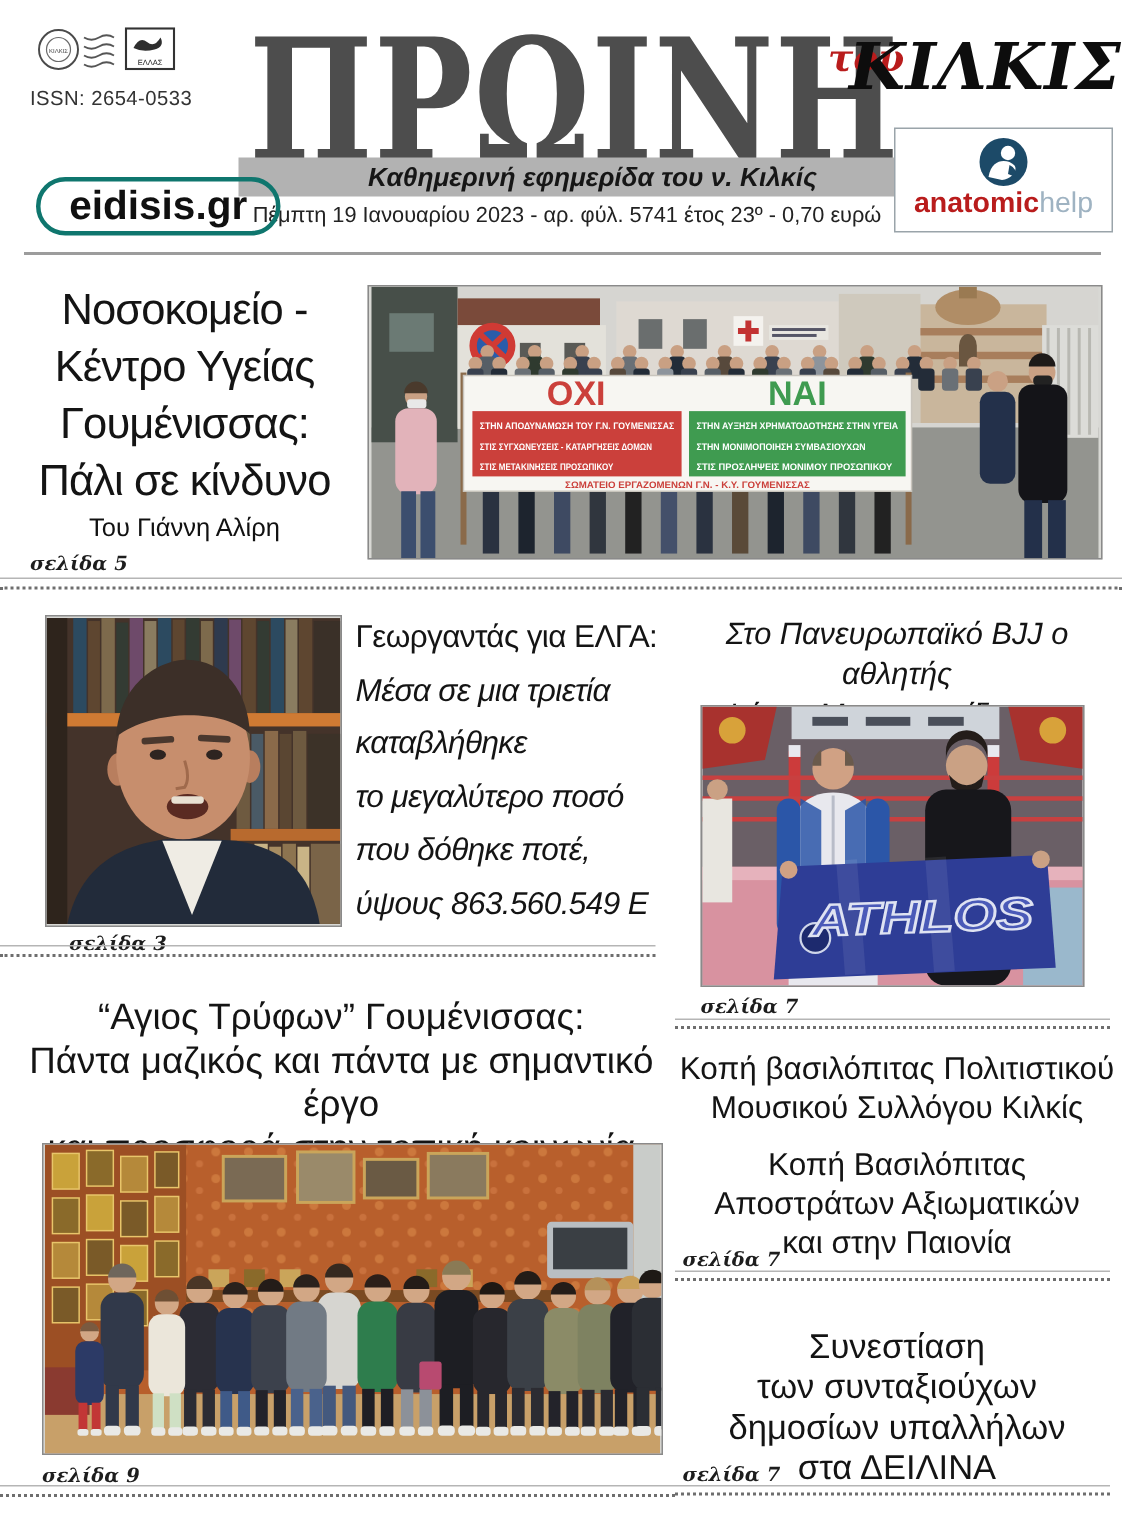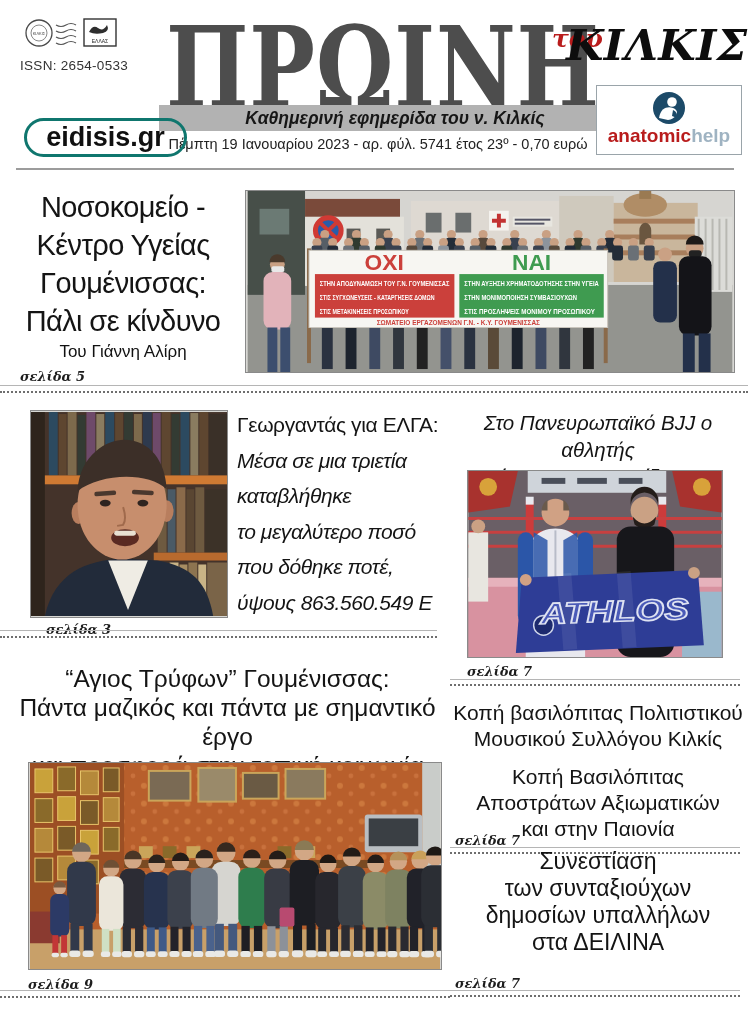--- a/index.html
+++ b/index.html
@@ -20,21 +20,21 @@
   .m-bar { position:absolute; left:159px; top:105px; width:472px; height:26px; background:#b2b2b2;
            text-align:center; font-weight:bold; font-style:italic; font-size:17.5px; line-height:26px; color:#161616; }
   .m-date { position:absolute; left:166px; top:136px; width:424px; text-align:center; font-size:14.5px; color:#222; }
   .eidisis { position:absolute; left:24px; top:118px; width:163px; height:39px; border:3px solid #0f766e;
              border-radius:20px; text-align:center; font-weight:bold; font-size:27px; line-height:33px; color:#101010; }
   .adbox { position:absolute; left:596px; top:85px; width:146px; height:70px; border:1px solid #9aa4aa;
            background:#fff; text-align:center; }
   .adbox .logo { display:block; margin:4px auto 0; }
   .adbrand { font-size:19px; line-height:20px; }
   .adbrand b { color:#b91c1c; font-weight:bold; }
-  .adbrand span.lt { color:#9fb3c2; font-weight:bold; }
+  .adbrand span.lt { color:#9fb3c2; font-weight:normal; }
   .hdr-rule { position:absolute; left:16px; top:168px; width:718px; border-top:2px solid #9c9c9c; }
 
   
   .sel { position:absolute; font-family:"DejaVu Serif",serif; font-style:italic; font-weight:600;
          font-size:13px; color:#1d1d1d; }
   .rule-s { position:absolute; border-top:1px solid #b5b5b5; }
   .rule-d { position:absolute; border-top:2px dotted #6e6e6e; }
 
   
   .hl-lead { position:absolute; left:6px; top:188px; width:234px; text-align:center;
@@ -45,21 +45,21 @@
              line-height:35.5px; letter-spacing:-.4px; color:#141414; }
   .hl-elga .it { font-style:italic; }
   .hl-bjj  { position:absolute; left:450px; top:409px; width:296px; text-align:center; font-style:italic;
              font-size:20.5px; line-height:27px; color:#141414; }
   .hl-agios{ position:absolute; left:5px; top:664px; width:445px; text-align:center;
              font-size:24.5px; line-height:29px; color:#141414; }
   .hl-r    { position:absolute; left:450px; width:296px; text-align:center; font-size:21px;
              line-height:26px; color:#141414; }
   .hl-kopi1{ top:700px; }
   .hl-kopi2{ top:764px; }
-  .hl-dinner{ top:848px; font-size:23px; line-height:27px; }
+  .hl-dinner{ top:884px; font-size:23px; line-height:27px; }
 
   
   .photo { position:absolute; border:1px solid #8a8a8a; background:#d8d8d4; overflow:hidden; }
   .photo svg { display:block; width:100%; height:100%; }
   .photo1 { left:245px; top:190px; width:490px; height:183px; }
   .photo2 { left:30px;  top:410px; width:198px; height:208px; }
   .photo3 { left:467px; top:470px; width:256px; height:188px; }
   .photo4 { left:28px;  top:762px; width:414px; height:208px; }
   svg text { font-family:"Liberation Sans", sans-serif; }
 </style>

